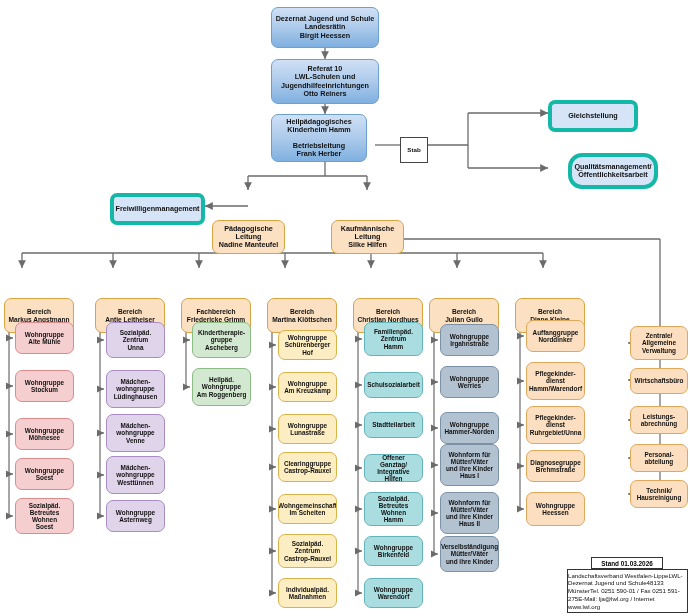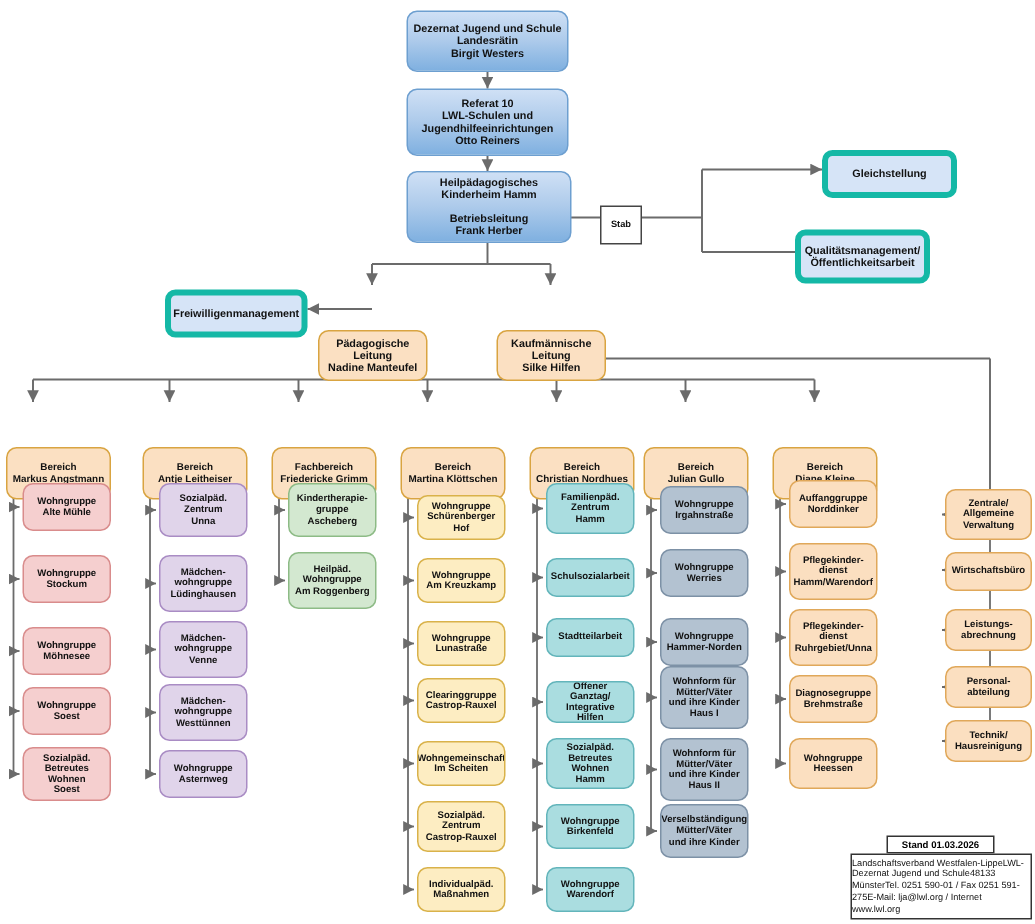--- a/index.html
+++ b/index.html
@@ -218,35 +218,35 @@
         <path d="M660,458 L628,458" marker-end="url(#ah)"></path>
         <path d="M660,494 L628,494" marker-end="url(#ah)"></path>
         <path d="M660,336 L660,494"></path>
       </g>
   </svg>
 
   <div class="node blue" style="left:271px;top:7px;width:108px;height:41px;font-size:7.2px;">
       <div>
         <span class="ln">Dezernat Jugend und Schule</span>
         <span class="ln">Landesrätin</span>
-        <span class="ln">Birgit Westers</span>
+        <span class="ln">Birgit Heessen</span>
       </div>
     </div>
 
   <div class="node blue" style="left:271px;top:59px;width:108px;height:45px;font-size:7.2px;">
       <div>
         <span class="ln">Referat 10</span>
         <span class="ln">LWL-Schulen und</span>
         <span class="ln">Jugendhilfeeinrichtungen</span>
         <span class="ln">Otto Reiners</span>
       </div>
     </div>
 
 
-  <div class="node blue" style="left:271px;top:114px;width:110px;height:48px;font-size:7.2px;">
+  <div class="node blue" style="left:271px;top:114px;width:96px;height:48px;font-size:7.2px;">
       <div>
         <span class="ln">Heilpädagogisches</span>
         <span class="ln">Kinderheim Hamm</span>
         <span class="ln">&nbsp;</span>
         <span class="ln">Betriebsleitung</span>
         <span class="ln">Frank Herber</span>
       </div>
     </div>
 
   <div class="node plain" style="left:400px;top:137px;width:28px;height:15px;font-size:6.2px;">
@@ -254,21 +254,21 @@
         <span class="ln">Stab</span>
       </div>
     </div>
 
   <div class="node bluelight" style="left:548px;top:100px;width:90px;height:27px;font-size:7.2px;">
       <div>
         <span class="ln">Gleichstellung</span>
       </div>
     </div>
 
-  <div class="node bluelight" style="left:530px;top:153px;width:90px;height:36px;font-size:7.2px;">
+  <div class="node bluelight" style="left:568px;top:153px;width:90px;height:36px;font-size:7.2px;border-radius:14px;">
       <div>
         <span class="ln">Qualitätsmanagement/</span>
         <span class="ln">Öffentlichkeitsarbeit</span>
       </div>
     </div>
 
   <div class="node bluelight" style="left:110px;top:193px;width:95px;height:27px;font-size:7.2px;">
       <div>
         <span class="ln">Freiwilligenmanagement</span>
       </div>

